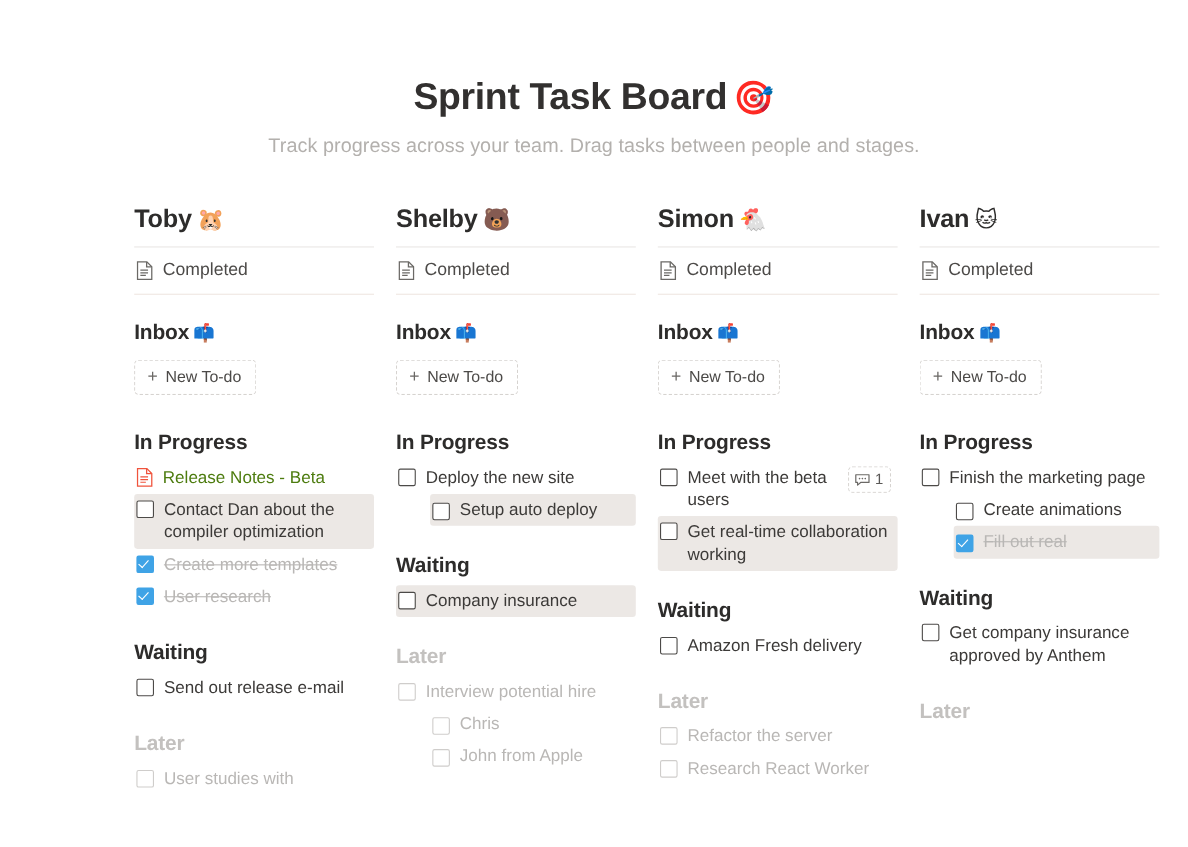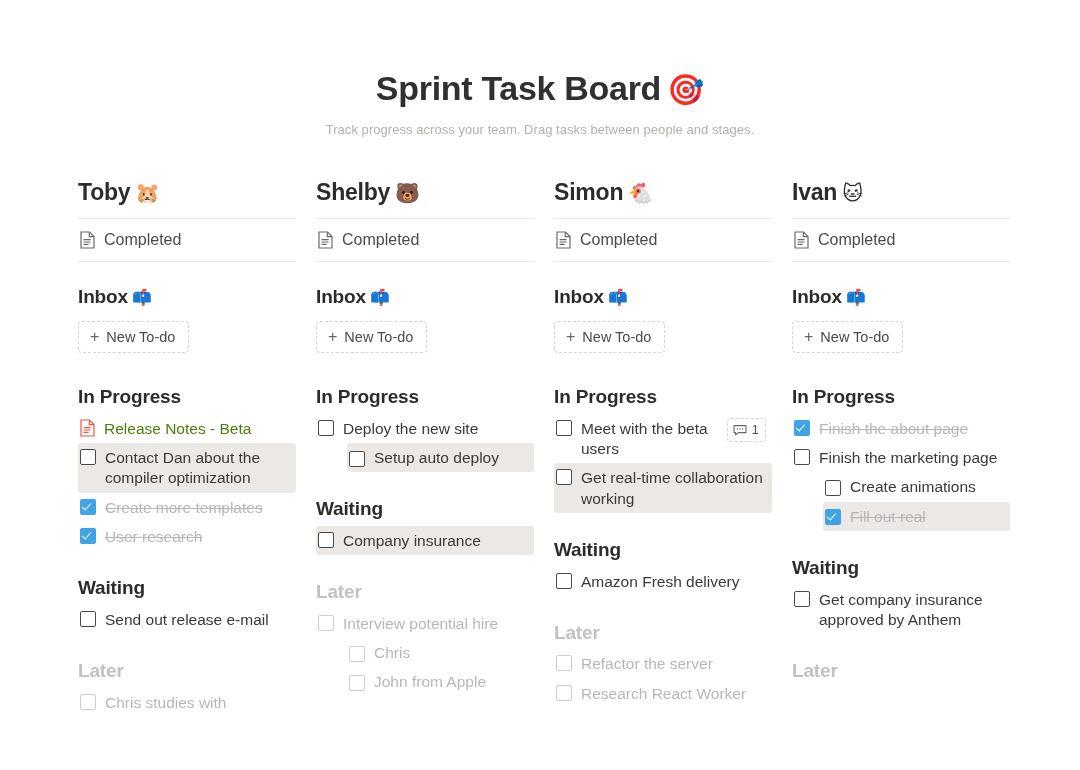--- a/index.html
+++ b/index.html
@@ -26,34 +26,35 @@
     font-size: 34px;
     font-weight: bold;
     letter-spacing: -0.3px;
     color: #32302f;
     margin: 0;
     line-height: 1.18;
   }
   .page-title .emoji { font-size: 30px; margin-left: 6px; }
   .page-subtitle {
     margin: 14px 0 0 0;
-    font-size: 13px;
+    font-size: 18px;
     color: #b3b0ad;
     font-weight: normal;
     letter-spacing: 0.05px;
   }
 
   
   .board {
     display: flex;
     margin-top: 43px;
     padding: 0 78px 0 78px;
     box-sizing: border-box;
     align-items: flex-start;
     gap: 0;
+    margin-left: 44px;
   }
   .column {
     width: 238px;
     flex: 0 0 238px;
     padding-right: 20px;
     box-sizing: border-box;
   }
 
   .person-name {
     font-size: 23px;
@@ -244,21 +245,21 @@
             <span class="cb"></span>
             <span class="task-text">Send out release e-mail</span>
           </div>
         </div>
       </div>
       <div class="stage tight">
         <div class="section-title muted">Later</div>
         <div class="task-list">
           <div class="task dim">
             <span class="cb"></span>
-            <span class="task-text">Chris studies with</span>
+            <span class="task-text">User studies with</span>
           </div>
         </div>
       </div>
     </div>
     <div class="column">
       <div class="person-name"><span>Shelby</span><span class="emoji">🐻</span></div>
       <div class="rule"></div>
       <div class="completed-row">
         <span>
           <svg class="doc-icon" width="15" height="18" viewBox="0 0 15 18" fill="none" aria-hidden="true">
@@ -393,24 +394,20 @@
         <span>Completed</span>
       </div>
       <div class="rule warm"></div>
       <div class="inbox-block"><div class="section-title"><span>Inbox</span><span class="emoji">📫</span></div><div class="new-todo">
           <span class="plus">+</span>
           <span>New To-do</span>
         </div></div>
       <div class="stage">
         <div class="section-title">In Progress</div>
         <div class="task-list">
-          <div class="task done">
-            <span class="cb checked"></span>
-            <span class="task-text">Finish the about page</span>
-          </div>
           <div class="task">
             <span class="cb"></span>
             <span class="task-text">Finish the marketing page</span>
           </div>
           <div class="task indent-1">
             <span class="cb"></span>
             <span class="task-text">Create animations</span>
           </div>
           <div class="task indent-1 highlight done">
             <span class="cb checked"></span>

